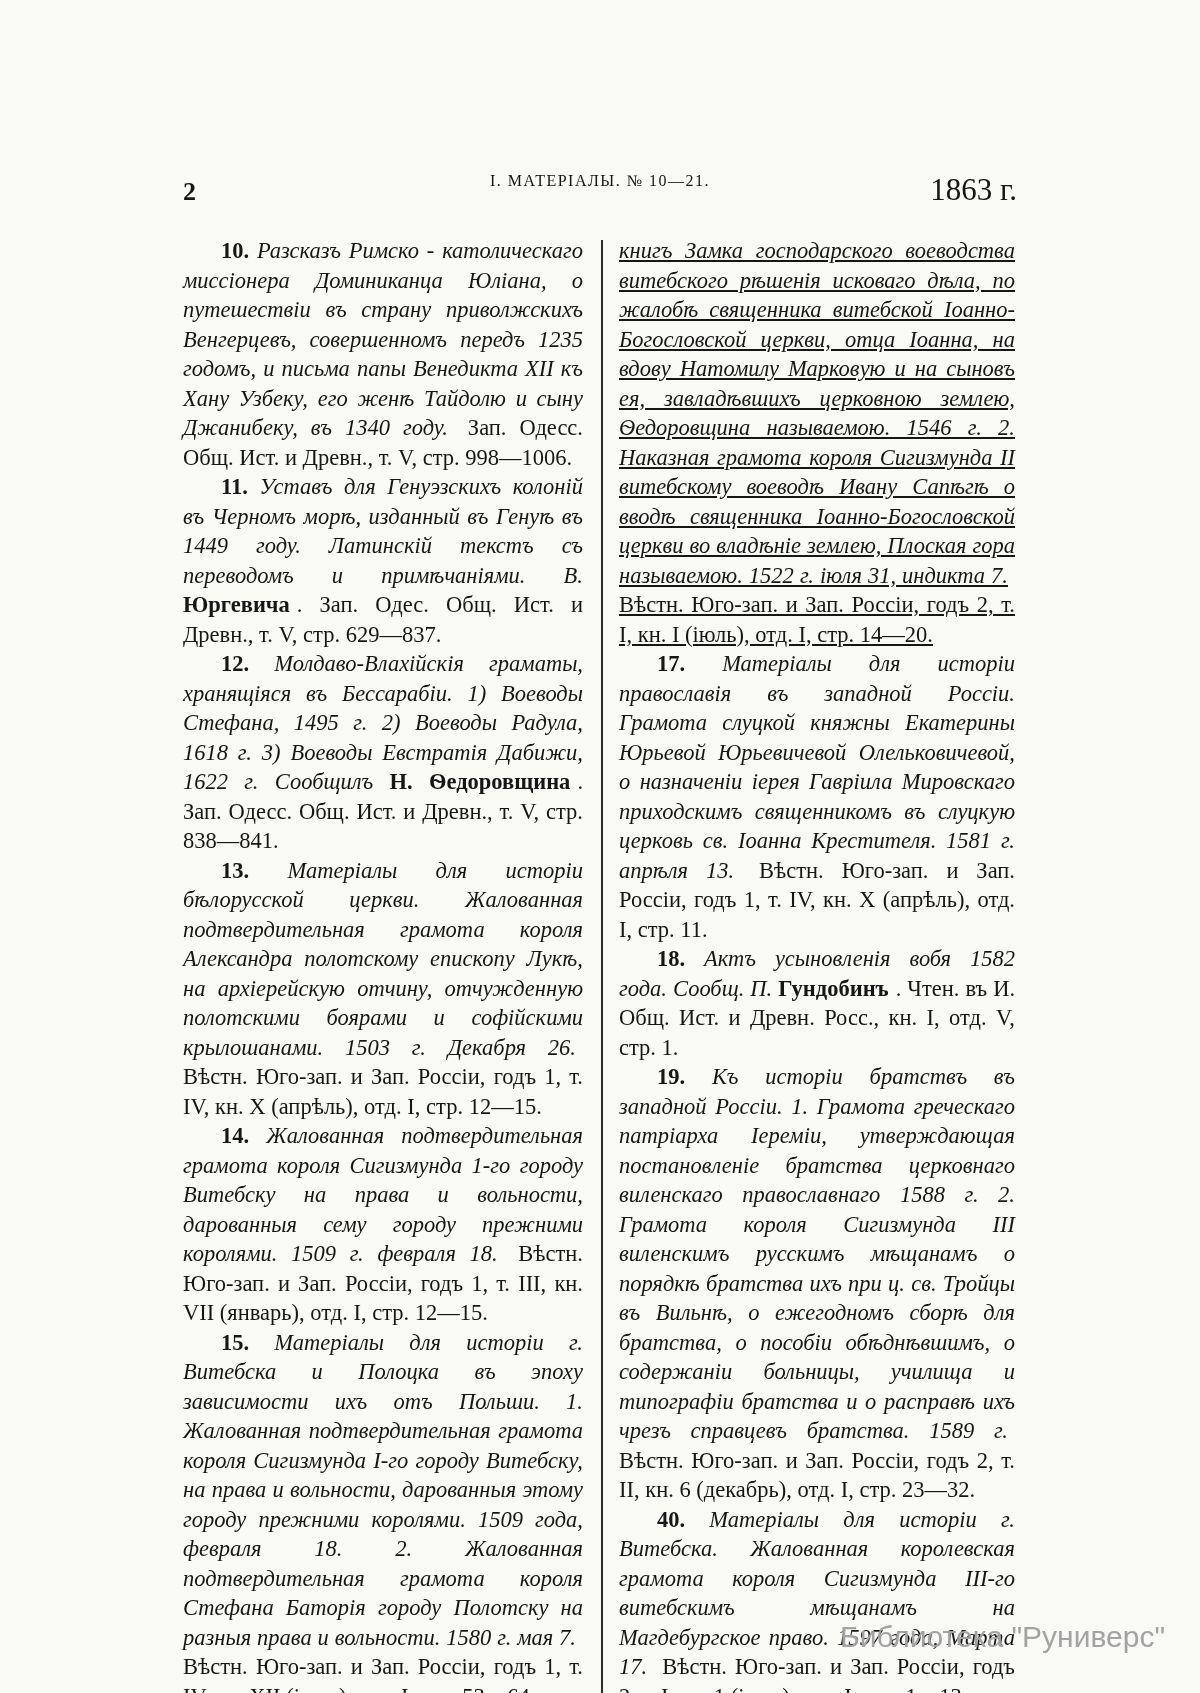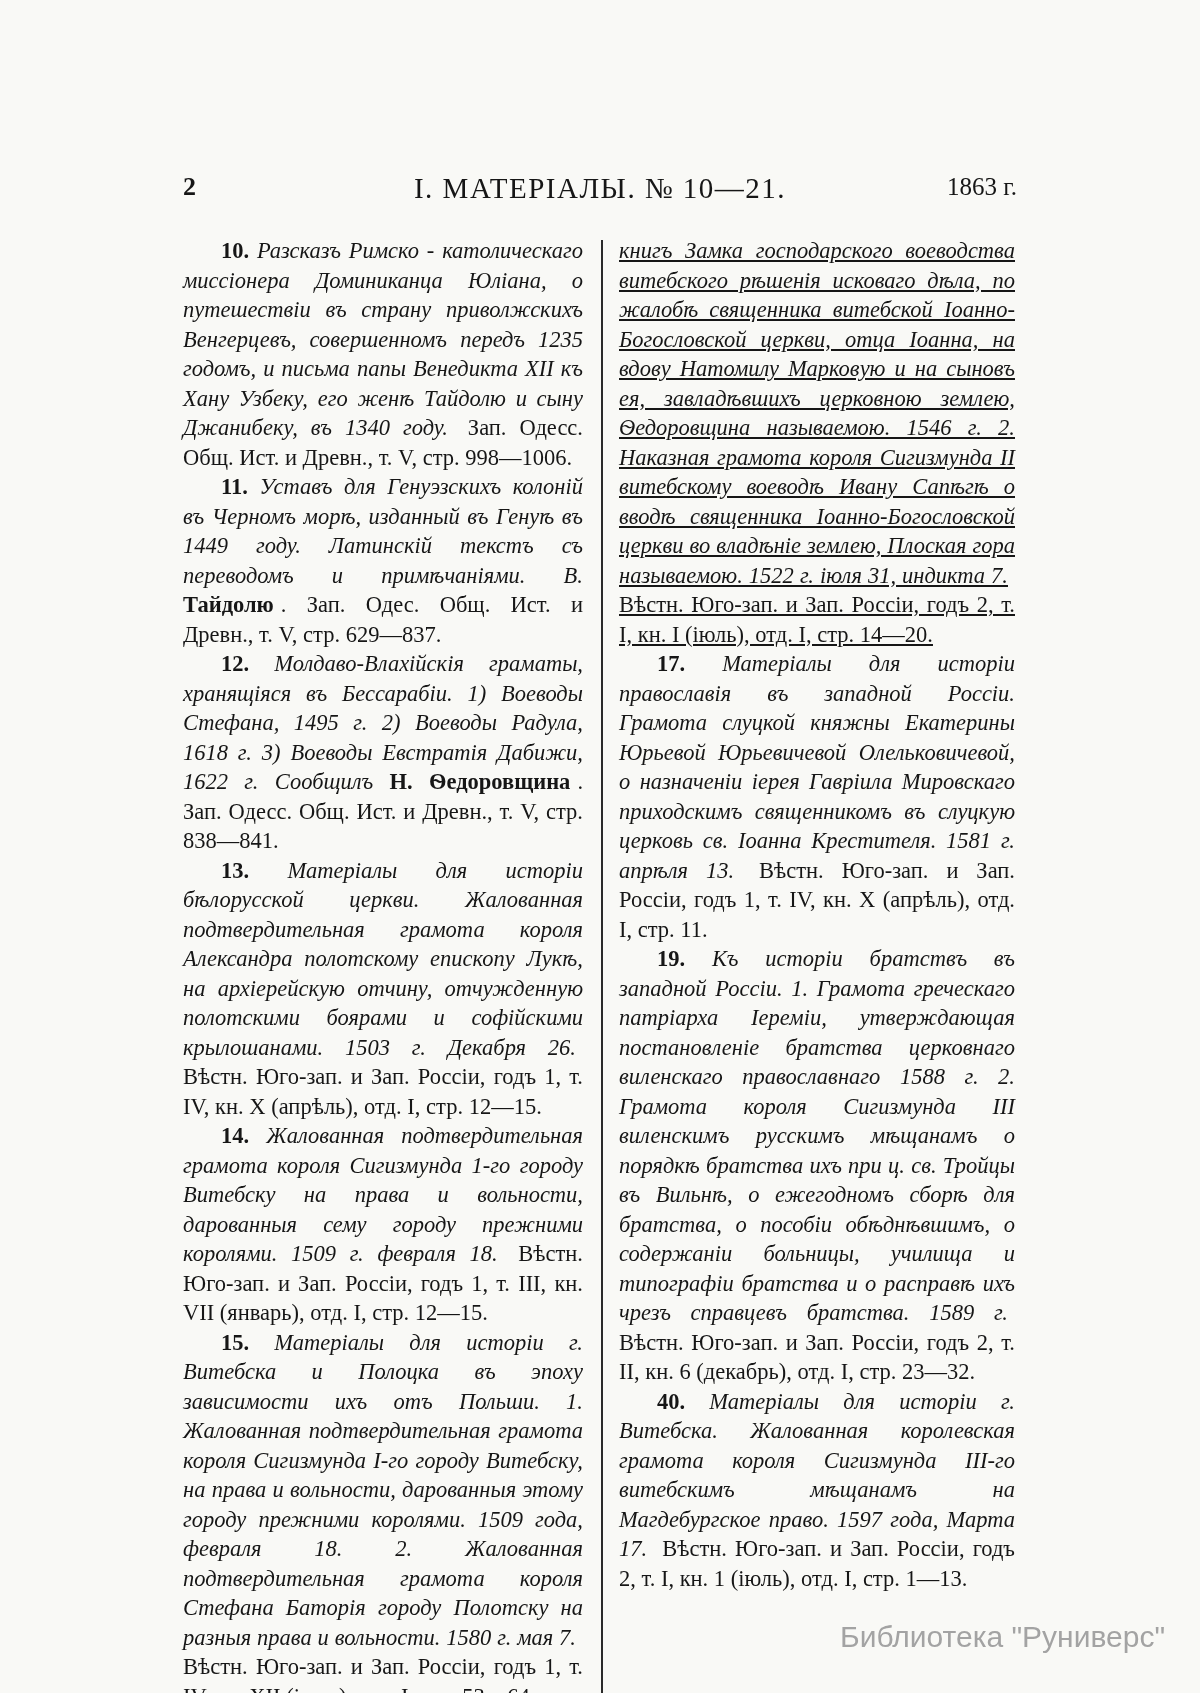--- a/index.html
+++ b/index.html
@@ -27,25 +27,25 @@
     display: flex;
     align-items: baseline;
     justify-content: space-between;
     font-size: 25px;
   }
   .running-head .pageno { font-weight: bold; font-size: 26px; }
   .running-head .rh-center {
     position: absolute;
     left: 50%;
     transform: translateX(-50%);
-    font-size: 29px;
+    font-size: 16px;
     letter-spacing: 1.5px;
     white-space: nowrap;
   }
-  .running-head .rh-year { font-size: 25px; }
+  .running-head .rh-year { font-size: 31px; }
   .body-columns {
     position: absolute;
     top: 236px;
     left: 0;
     width: 100%;
     display: flex;
     align-items: stretch;
   }
   .col {
     width: 400px;
@@ -86,30 +86,31 @@
 
   <div class="running-head">
     <span class="pageno">2</span>
     <span class="rh-center">І. МАТЕРІАЛЫ. № 10—21.</span>
     <span class="rh-year">1863 г.</span>
   </div>
 
   <div class="body-columns">
     <div class="col col-left" id="col-left">
         <p class="entry"><span class="num">10. </span><span class="s-i">Разсказъ Римско - католическаго миссіонера Доминиканца Юліана, о путешествіи въ страну приволжскихъ Венгерцевъ, совершенномъ передъ 1235 годомъ, и письма папы Венедикта XII къ Хану Узбеку, его женѣ Тайдолю и сыну Джанибеку, въ 1340 году.</span><span class="s-r"> Зап. Одесс. Общ. Ист. и Древн., т. V, стр. 998—1006.</span></p>
-        <p class="entry"><span class="num">11. </span><span class="s-i">Уставъ для Генуэзскихъ колоній въ Черномъ морѣ, изданный въ Генуѣ въ 1449 году. Латинскій текстъ съ переводомъ и примѣчаніями. В. </span><span class="s-b">Тайдолю</span><span class="s-r">. Зап. Одес. Общ. Ист. и Древн., т. V, стр. 629—837.</span></p>
+        <p class="entry"><span class="num">11. </span><span class="s-i">Уставъ для Генуэзскихъ колоній въ Черномъ морѣ, изданный въ Генуѣ въ 1449 году. Латинскій текстъ съ переводомъ и примѣчаніями. В. </span><span class="s-b">Юргевича</span><span class="s-r">. Зап. Одес. Общ. Ист. и Древн., т. V, стр. 629—837.</span></p>
         <p class="entry"><span class="num">12. </span><span class="s-i">Молдаво-Влахійскія граматы, хранящіяся въ Бессарабіи. 1) Воеводы Стефана, 1495 г. 2) Воеводы Радула, 1618 г. 3) Воеводы Евстратія Дабижи, 1622 г. Сообщилъ </span><span class="s-b">Н. Ѳедоровщина</span><span class="s-r">. Зап. Одесс. Общ. Ист. и Древн., т. V, стр. 838—841.</span></p>
         <p class="entry"><span class="num">13. </span><span class="s-i">Матеріалы для исторіи бѣлорусской церкви. Жалованная подтвердительная грамота короля Александра полотскому епископу Лукѣ, на архіерейскую отчину, отчужденную полотскими боярами и софійскими крылошанами. 1503 г. Декабря 26.</span><span class="s-r"> Вѣстн. Юго-зап. и Зап. Россіи, годъ 1, т. IV, кн. X (апрѣль), отд. I, стр. 12—15.</span></p>
         <p class="entry"><span class="num">14. </span><span class="s-i">Жалованная подтвердительная грамота короля Сигизмунда 1-го городу Витебску на права и вольности, дарованныя сему городу прежними королями. 1509 г. февраля 18.</span><span class="s-r"> Вѣстн. Юго-зап. и Зап. Россіи, годъ 1, т. III, кн. VII (январь), отд. I, стр. 12—15.</span></p>
         <p class="entry"><span class="num">15. </span><span class="s-i">Матеріалы для исторіи г. Витебска и Полоцка въ эпоху зависимости ихъ отъ Польши. 1. Жалованная подтвердительная грамота короля Сигизмунда I-го городу Витебску, на права и вольности, дарованныя этому городу прежними королями. 1509 года, февраля 18. 2. Жалованная подтвердительная грамота короля Стефана Баторія городу Полотску на разныя права и вольности. 1580 г. мая 7.</span><span class="s-r"> Вѣстн. Юго-зап. и Зап. Россіи, годъ 1, т. IV, кн. XII (іюнь), отд. I, стр. 53—64.</span></p>
       </div>
     <div class="divider"></div>
     <div class="col col-right" id="col-right">
         <p class="entry cont"><span class="s-i">книгъ Замка господарского воеводства витебского рѣшенія исковаго дѣла, по жалобѣ священника витебской Іоанно-Богословской церкви, отца Іоанна, на вдову Натомилу Марковую и на сыновъ ея, завладѣвшихъ церковною землею, Ѳедоровщина называемою. 1546 г. 2. Наказная грамота короля Сигизмунда II витебскому воеводѣ Ивану Сапѣгѣ о вводѣ священника Іоанно-Богословской церкви во владѣніе землею, Плоская гора называемою. 1522 г. іюля 31, индикта 7.</span><span class="s-r"> Вѣстн. Юго-зап. и Зап. Россіи, годъ 2, т. I, кн. I (іюль), отд. I, стр. 14—20.</span></p>
         <p class="entry"><span class="num">17. </span><span class="s-i">Матеріалы для исторіи православія въ западной Россіи. Грамота слуцкой княжны Екатерины Юрьевой Юрьевичевой Олельковичевой, о назначеніи іерея Гавріила Мировскаго приходскимъ священникомъ въ слуцкую церковь св. Іоанна Крестителя. 1581 г. апрѣля 13.</span><span class="s-r"> Вѣстн. Юго-зап. и Зап. Россіи, годъ 1, т. IV, кн. X (апрѣль), отд. I, стр. 11.</span></p>
+        <p class="entry"><span class="num">18. </span><span class="s-i">Актъ усыновленія вобя 1582 года. Сообщ. П. </span><span class="s-b">Гундобинъ</span><span class="s-r">. Чтен. въ И. Общ. Ист. и Древн. Росс., кн. I, отд. V, стр. 1.</span></p>
         <p class="entry"><span class="num">19. </span><span class="s-i">Къ исторіи братствъ въ западной Россіи. 1. Грамота греческаго патріарха Іереміи, утверждающая постановленіе братства церковнаго виленскаго православнаго 1588 г. 2. Грамота короля Сигизмунда III виленскимъ русскимъ мѣщанамъ о порядкѣ братства ихъ при ц. св. Тройцы въ Вильнѣ, о ежегодномъ сборѣ для братства, о пособіи обѣднѣвшимъ, о содержаніи больницы, училища и типографіи братства и о расправѣ ихъ чрезъ справцевъ братства. 1589 г.</span><span class="s-r"> Вѣстн. Юго-зап. и Зап. Россіи, годъ 2, т. II, кн. 6 (декабрь), отд. I, стр. 23—32.</span></p>
         <p class="entry"><span class="num">40. </span><span class="s-i">Матеріалы для исторіи г. Витебска. Жалованная королевская грамота короля Сигизмунда III-го витебскимъ мѣщанамъ на Магдебургское право. 1597 года, Марта 17.</span><span class="s-r"> Вѣстн. Юго-зап. и Зап. Россіи, годъ 2, т. I, кн. 1 (іюль), отд. I, стр. 1—13.</span></p>
       </div>
   </div>
 
 </div>
 
 <div class="watermark">Библиотека "Руниверс"</div>
 
 </body></html>

